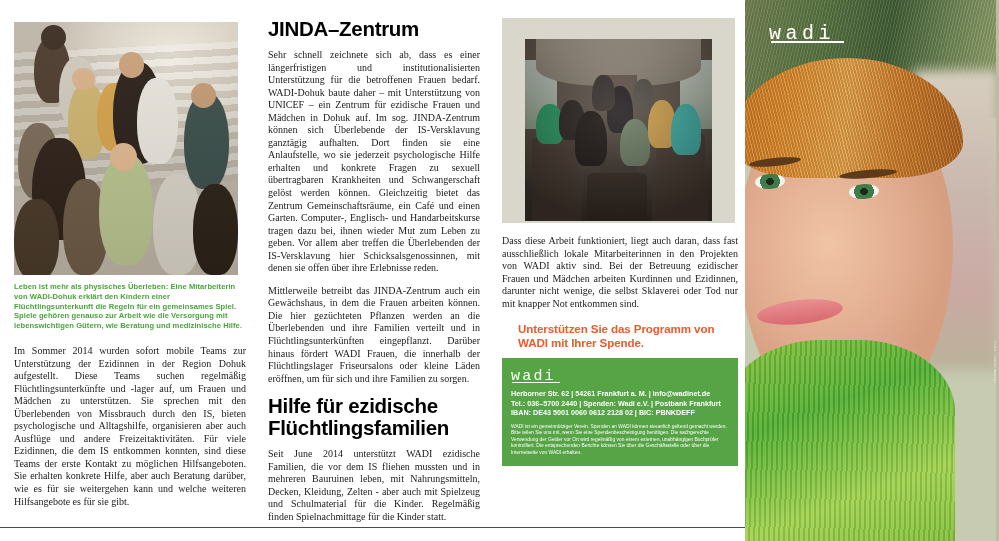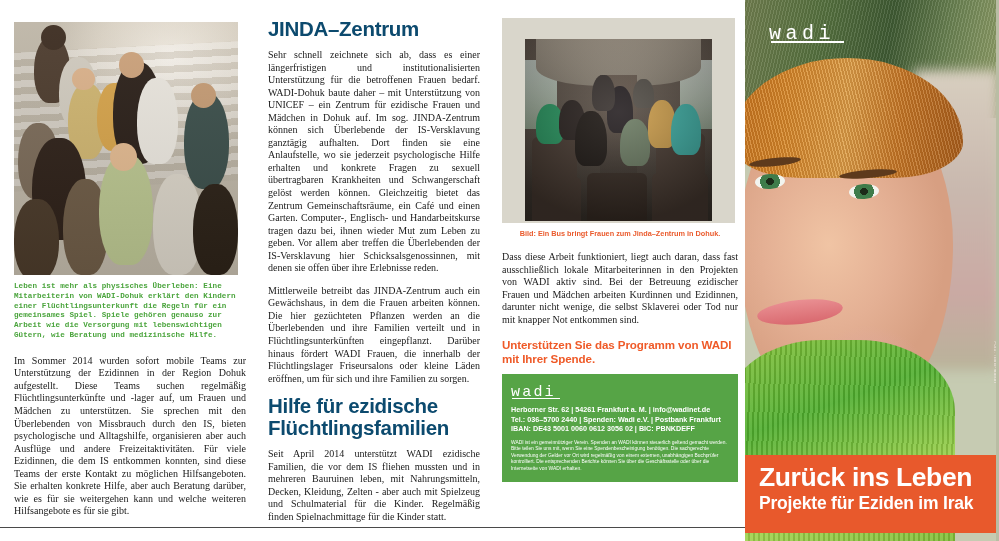--- a/index.html
+++ b/index.html
@@ -59,21 +59,21 @@
     background:linear-gradient(#cfd8cf,#8fa08a);}
   .p2-win-r{position:absolute;right:0;top:12%;width:17%;height:38%;
     background:linear-gradient(#d5dbd2,#93a18e);}
   .p2-aisle{position:absolute;left:40%;top:20%;width:20%;height:80%;
     background:linear-gradient(#6a5c50,#2e2823);}
   .seat{position:absolute;background:#4a3c33;border-radius:6px 6px 2px 2px;}
   .pax{position:absolute;border-radius:46% 46% 30% 30%/55% 55% 30% 30%;}
 
   
   .cap-green{
-    color:#4aa43c;font-family:Liberation Mono, monospace;
+    color:#4aa43c;font-family:Liberation Sans, sans-serif;
     font-weight:bold;font-size:7.6px;line-height:9.8px;
     margin-top:7px;letter-spacing:.06px;
   }
   .cap-orange{
     color:#ea5b2d;font-family:"Liberation Sans", sans-serif;
     font-weight:bold;font-size:7.3px;line-height:10px;
     margin-top:6px;text-align:center;
   }
 
   
@@ -81,28 +81,28 @@
     font-family:"Liberation Serif", serif;
     font-size:10px;line-height:12.55px;color:#1a1a1a;
     margin:0 0 10px 0;text-align:justify;
     -moz-text-align-last:left;text-align-last:left;
     hyphens:manual;
   }
   .col-1 p.body{margin-top:14px;}
 
   
   h2.head-orange{
-    color:#0c4a6e;font-family:"Liberation Sans", sans-serif;
+    color:#000000;font-family:"Liberation Sans", sans-serif;
     font-weight:bold;font-size:20.5px;line-height:22px;
     margin:0 0 9px 0;letter-spacing:-.3px;
   }
   h3.sub-orange{
     color:#ef5a28;font-family:"Liberation Sans", sans-serif;
     font-weight:bold;font-size:11.6px;line-height:13.6px;
-    margin:12px 0 9px 0;letter-spacing:-.1px;
+    margin:12px 0 9px 16px;letter-spacing:-.1px;
   }
 
   
   .donate{
     background:#56a446;color:#ffffff;padding:8px 9px 10px 9px;
     font-family:"Liberation Sans", sans-serif;
   }
   .donate-logo{
     font-family:"Liberation Mono", monospace;font-size:15px;
     letter-spacing:2.2px;line-height:17px;margin-bottom:4px;color:#fff;
@@ -209,21 +209,21 @@
 
   <div class="col col-2" style="top:18px;">
     <h2 class="head-orange">JINDA–Zentrum</h2>
 
     <p class="body">Sehr schnell zeichnete sich ab, dass es einer längerfristigen und institutionalisierten Unterstützung für die betroffenen Frauen bedarf. WADI-Dohuk baute daher – mit Unterstützung von UNICEF – ein Zentrum für ezidische Frauen und Mädchen in Dohuk auf. Im sog. JINDA-Zentrum können sich Überlebende der IS-Versklavung ganztägig aufhalten. Dort finden sie eine Anlaufstelle, wo sie jederzeit psychologische Hilfe erhalten und konkrete Fragen zu sexuell übertragbaren Krankheiten und Schwangerschaft gelöst werden können. Gleichzeitig bietet das Zentrum Gemeinschaftsräume, ein Café und einen Garten. Computer-, Englisch- und Handarbeitskurse tragen dazu bei, ihnen wieder Mut zum Leben zu geben. Vor allem aber treffen die Überlebenden der IS-Versklavung hier Schicksalsgenossinnen, mit denen sie offen über ihre Erlebnisse reden.</p>
 
     <p class="body">Mittlerweile betreibt das JINDA-Zentrum auch ein Gewächshaus, in dem die Frauen arbeiten können. Die hier gezüchteten Pflanzen werden an die Überlebenden und ihre Familien verteilt und in Flüchtlingsunterkünften eingepflanzt. Darüber hinaus fördert WADI Frauen, die innerhalb der Flüchtlingslager Friseursalons oder kleine Läden eröffnen, um für sich und ihre Familien zu sorgen.</p>
 
     <h2 class="head-orange" style="margin-top:6px;">Hilfe für ezidische Flüchtlingsfamilien</h2>
 
-    <p class="body">Seit April 2014 unterstützt WADI ezidische Familien, die vor dem IS fliehen mussten und in mehreren Bauruinen leben, mit Nahrungsmitteln, Decken, Kleidung, Zelten - aber auch mit Spielzeug und Schulmaterial für die Kinder. Regelmäßig finden Spielnachmittage für die Kinder statt.</p>
+    <p class="body">Seit June 2014 unterstützt WADI ezidische Familien, die vor dem IS fliehen mussten und in mehreren Bauruinen leben, mit Nahrungsmitteln, Decken, Kleidung, Zelten - aber auch mit Spielzeug und Schulmaterial für die Kinder. Regelmäßig finden Spielnachmittage für die Kinder statt.</p>
   </div>
 
   <div class="col col-3">
 
     <div class="photo2-frame">
       <div class="photo photo-2">
         <div class="p2-bg"></div>
         <div class="p2-win-l"></div>
         <div class="p2-win-r"></div>
         <div class="p2-ceil"></div>
@@ -239,35 +239,34 @@
         <div class="pax" style="left:44%;top:26%;width:14%;height:26%;background:#262022;"></div>
         <div class="pax" style="left:51%;top:44%;width:16%;height:26%;background:#6f7f66;"></div>
         <div class="pax" style="left:66%;top:34%;width:15%;height:26%;background:#d2a24e;"></div>
         <div class="pax" style="left:78%;top:36%;width:16%;height:28%;background:#3fb0a6;"></div>
         <div class="pax" style="left:36%;top:20%;width:12%;height:20%;background:#3a3330;"></div>
         <div class="pax" style="left:58%;top:22%;width:11%;height:16%;background:#555049;"></div>
         <div class="shade" style="background:radial-gradient(ellipse 70% 60% at 50% 40%, rgba(255,255,255,.10), rgba(0,0,0,.38));"></div>
       </div>
     </div>
 
-    <div class="cap-orange">Bild: Ein Bus bringt Frauen zum Jinda–Zentrum in Dohuk.</div>
 
     <p class="body" style="margin-top:12px;">Dass diese Arbeit funktioniert, liegt auch daran, dass fast ausschließlich lokale Mitarbeiterinnen in den Projekten von WADI aktiv sind. Bei der Betreuung ezidischer Frauen und Mädchen arbeiten Kurdinnen und Ezidinnen, darunter nicht wenige, die selbst Sklaverei oder Tod nur mit knapper Not entkommen sind.</p>
 
     <h3 class="sub-orange">Unterstützen Sie das Programm von WADI mit Ihrer Spende.</h3>
 
     <div class="donate">
       <div class="donate-logo">
         <span>wadi</span>
         <span class="ul"></span>
       </div>
       <div class="donate-lines">
         <div>Herborner Str. 62 | 54261 Frankfurt a. M. | info@wadinet.de</div>
         <div>Tel.: 036–5700 2440 | Spenden: Wadi e.V. | Postbank Frankfurt</div>
-        <div>IBAN: DE43 5001 0060 0612 3056 02 | BIC: PBNKDEFF</div>
+        <div>IBAN: DE43 5001 0060 0612 2128 02 | BIC: PBNKDEFF</div>
       </div>
       <div class="donate-fine">WADI ist ein gemeinnütziger Verein. Spenden an WADI können steuerlich geltend gemacht werden. Bitte teilen Sie uns mit, wenn Sie eine Spendenbescheinigung benötigen. Die sachgerechte Verwendung der Gelder vor Ort wird regelmäßig von einem externen, unabhängigen Buchprüfer kontrolliert. Die entsprechenden Berichte können Sie über die Geschäftsstelle oder über die Internetseite von WADI erhalten.</div>
     </div>
   </div>
 
   <div class="rule"></div>
 
   <div class="cover">
     <div class="cover-hair"></div>
     <div class="cover-blur-r"></div>
@@ -280,20 +279,16 @@
     <div class="lips"></div>
     <div class="sweater"></div>
 
     <div class="cover-wadi">
       <span>wadi</span>
       <span class="ul"></span>
     </div>
 
     <div class="cover-credit">Foto: Hans-Martin</div>
 
-    <div class="cover-band">
-      <div class="cover-h1">Zurück ins Leben</div>
-      <div class="cover-h2">Projekte für Eziden im Irak</div>
-    </div>
     <div class="cover-edge"></div>
   </div>
 
 </div>
 
 </body></html>

